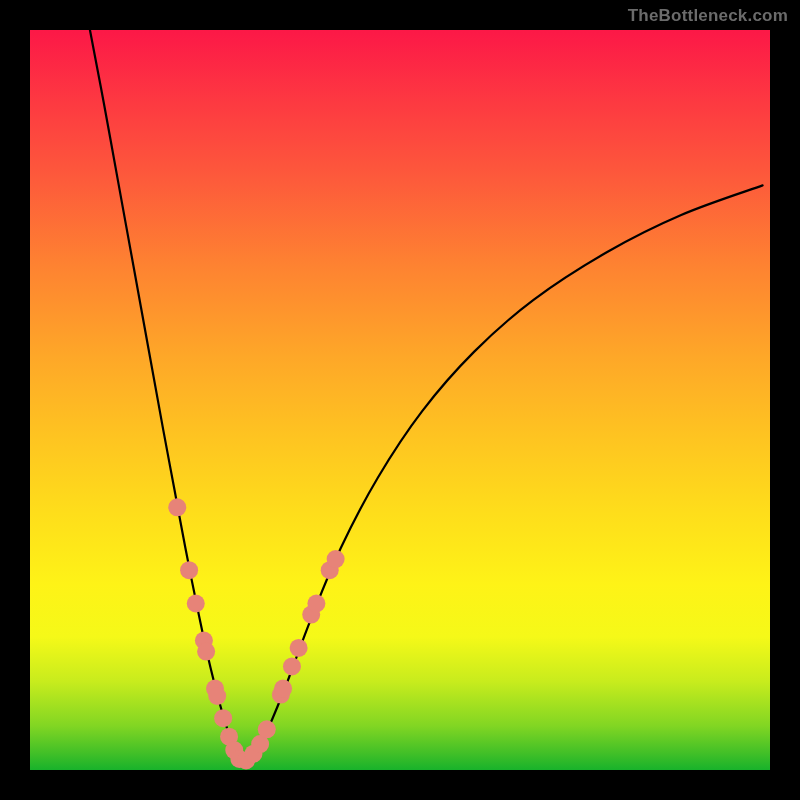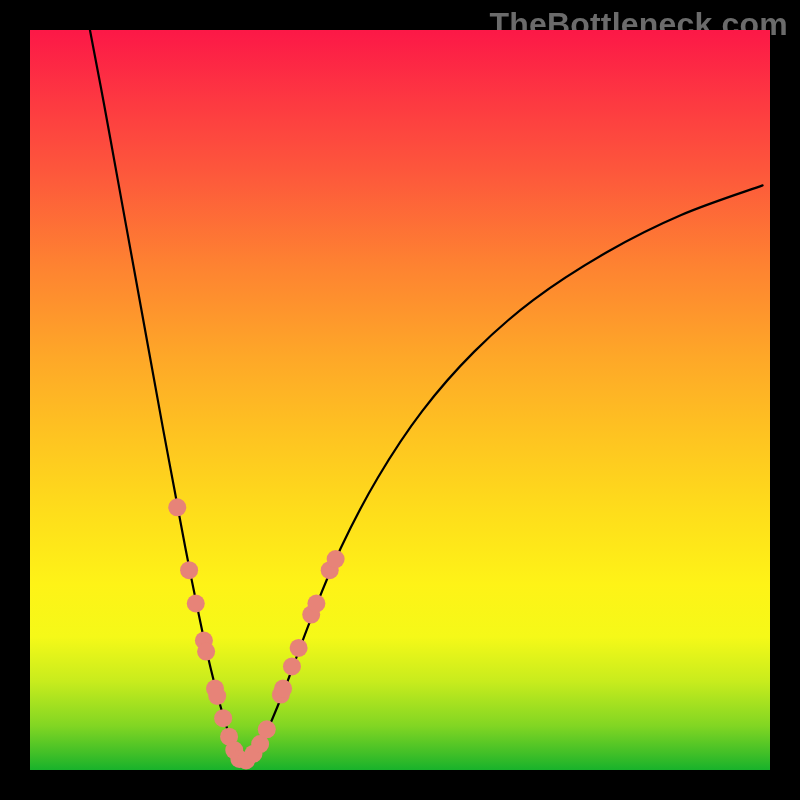--- a/index.html
+++ b/index.html
@@ -36,21 +36,21 @@
       #82d623 94%,
       #3dbe28 98%,
       #18b22b 100%
     );
   }
   .watermark {
     position: absolute;
     top: 6px;
     right: 12px;
     font-family: Arial, Helvetica, sans-serif;
-    font-size: 32px;
+    font-size: 17px;
     font-weight: 600;
     color: #6b6b6b;
     letter-spacing: 0.2px;
     user-select: none;
   }
   svg.curve {
     position: absolute;
     left: 0;
     top: 0;
     width: 740px;

